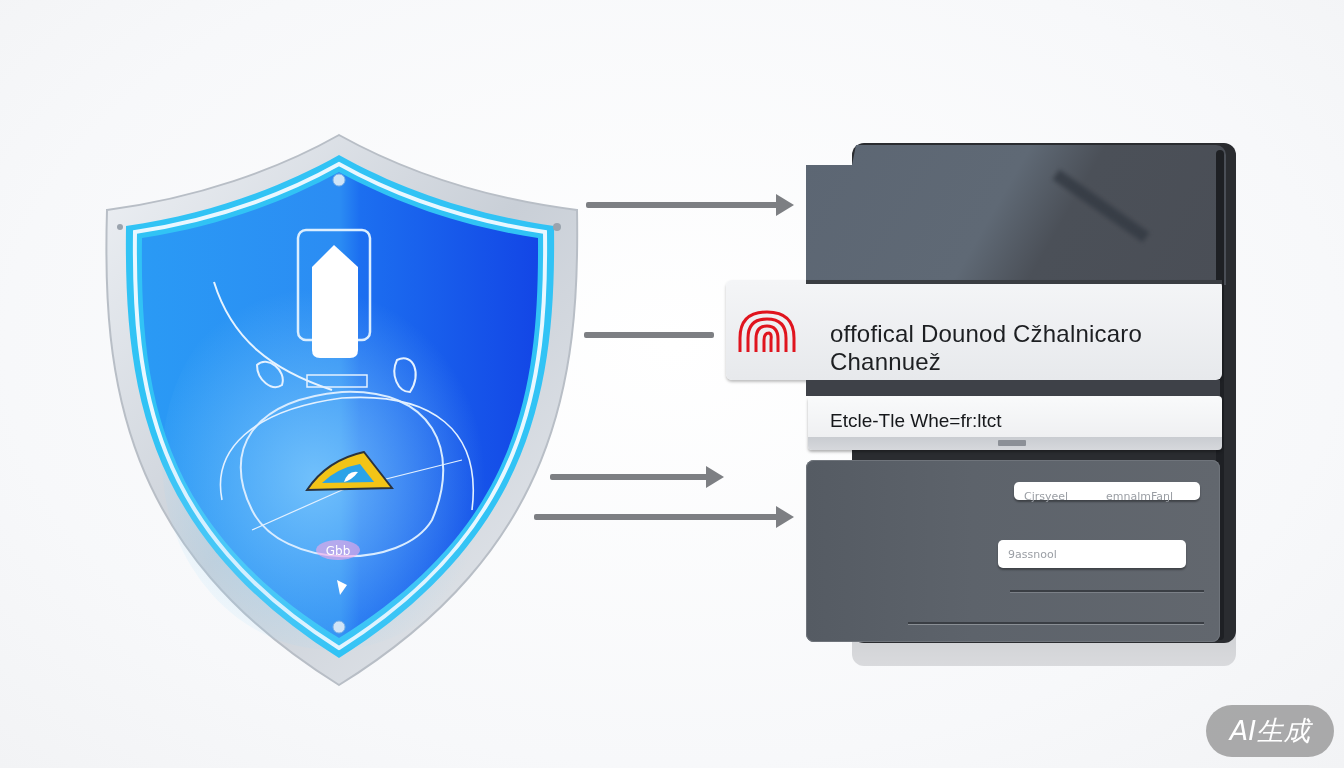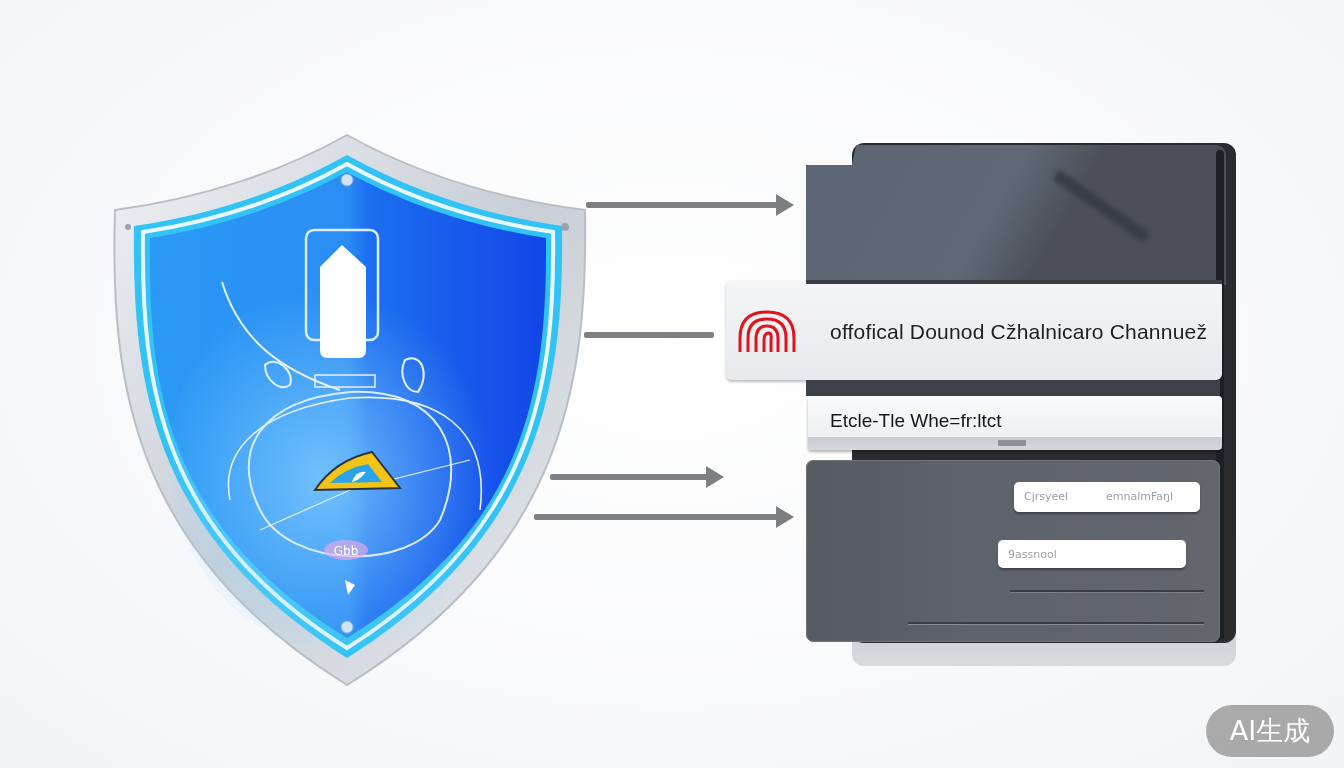--- a/index.html
+++ b/index.html
@@ -14,21 +14,21 @@
     .canvas {
       position: relative;
       width: 1344px;
       height: 768px;
       background: radial-gradient(ellipse at 50% 45%, #ffffff 0%, #f7f8fa 70%, #f2f3f5 100%);
     }
 
     
     .shield-wrap {
       position: absolute;
-      left: 110px;
+      left: 102px;
       top: 130px;
       width: 480px;
       height: 560px;
     }
     .shield-wrap svg { width: 100%; height: 100%; display: block; }
 
     
     .arrow {
       position: absolute;
       height: 6px;
@@ -118,21 +118,21 @@
       position: absolute;
       left: 10px;
       top: 28px;
       width: 62px;
       height: 44px;
     }
     .channel-label {
       position: absolute;
       left: 104px;
       top: 40px;
-      font-size: 21px;
+      font-size: 24px;
       color: #1d1f22;
       letter-spacing: 0.2px;
     }
 
     .divider-strip {
       position: absolute;
       left: 806px;
       top: 380px;
       width: 414px;
       height: 16px;
@@ -171,21 +171,21 @@
       left: 806px;
       top: 460px;
       width: 414px;
       height: 182px;
       background: linear-gradient(90deg, #555b63 0%, #5d636b 40%, #62676e 100%);
       border-radius: 8px;
       box-shadow: inset 0 0 0 1px #6f747b;
     }
     .field {
       position: absolute;
-      height: 30px;
+      height: 18px;
       background: #ffffff;
       border-radius: 5px;
       box-shadow: 0 2px 2px rgba(0,0,0,0.35);
       font-size: 11px;
       color: #9a9ea4;
       font-family: "DejaVu Sans", sans-serif;
     }
     .field .left-text { position: absolute; left: 10px; top: 8px; }
     .field .right-text { position: absolute; right: 27px; top: 8px; }
     .field-username { left: 208px; top: 22px; width: 186px; }
@@ -216,20 +216,21 @@
       top: 705px;
       width: 128px;
       height: 52px;
       background: rgba(140,140,140,0.72);
       border-radius: 26px;
       color: #ffffff;
       font-size: 27px;
       line-height: 52px;
       text-align: center;
       font-family: "DejaVu Sans", sans-serif;
+      font-style: italic;
     }
   </style>
 </head>
 <body>
 
 <div class="canvas">
 
   <div class="shield-wrap">
     <svg viewBox="0 0 480 560" xmlns="http://www.w3.org/2000/svg">
       <defs>

